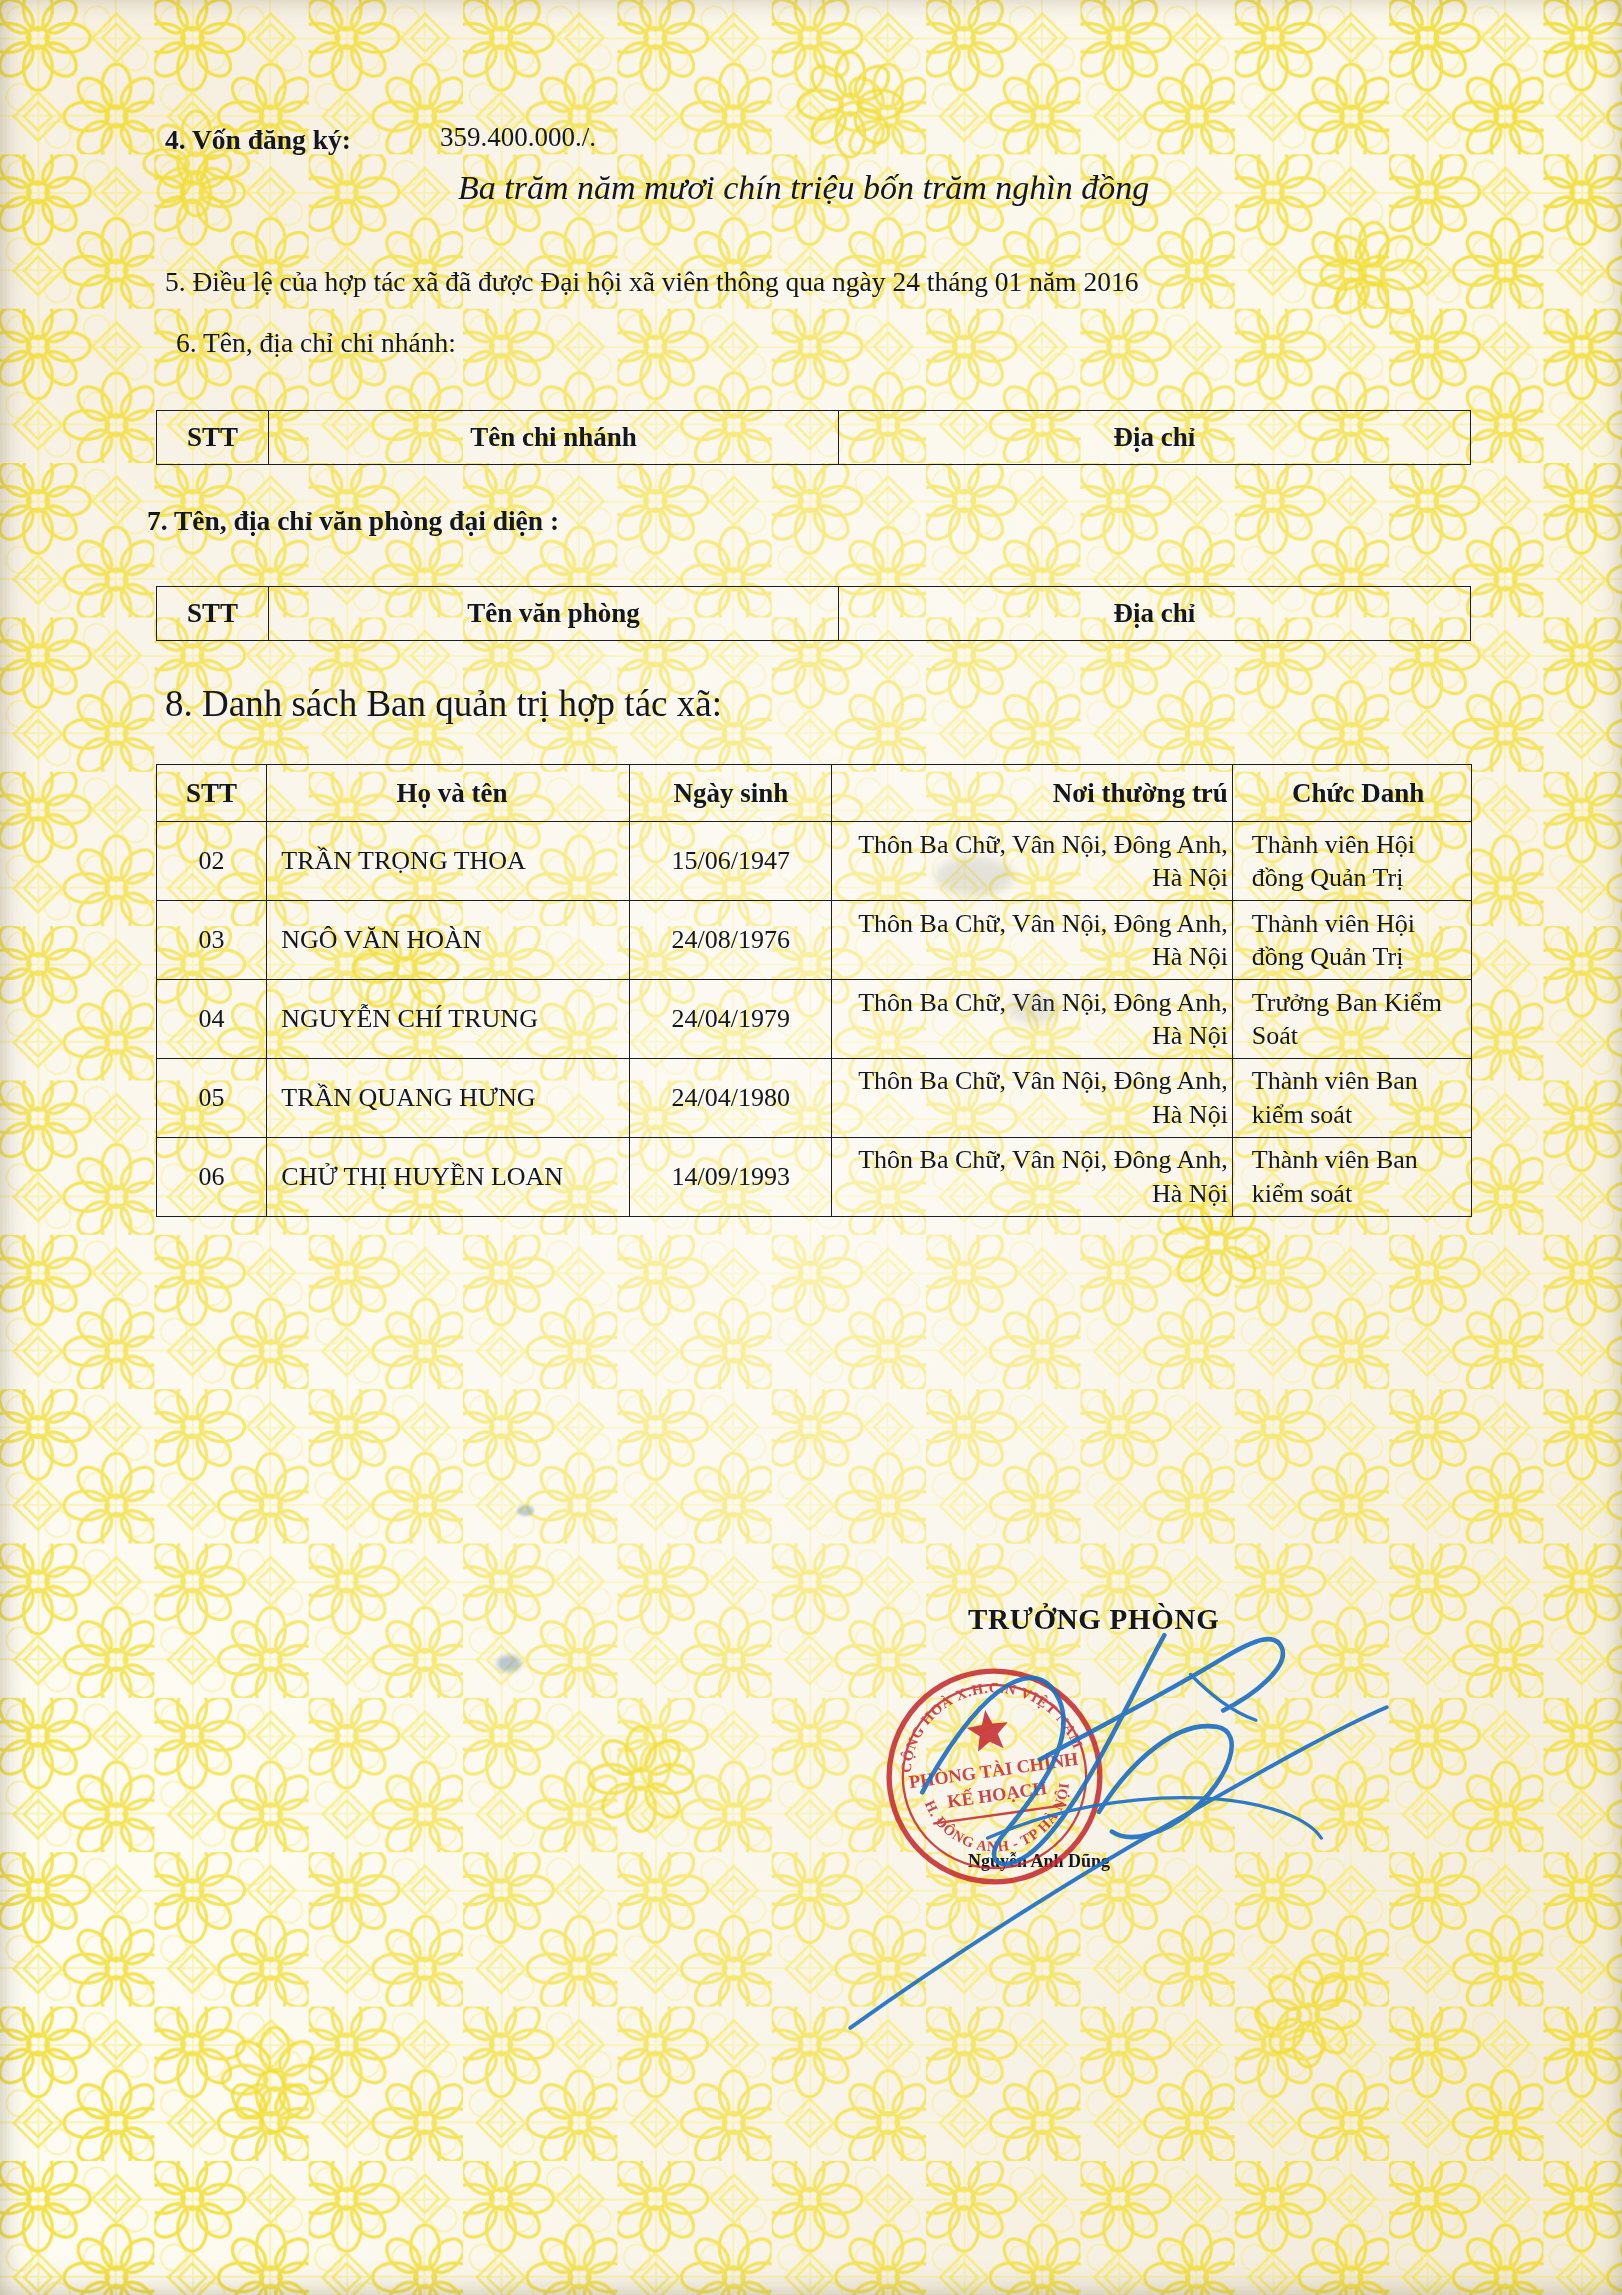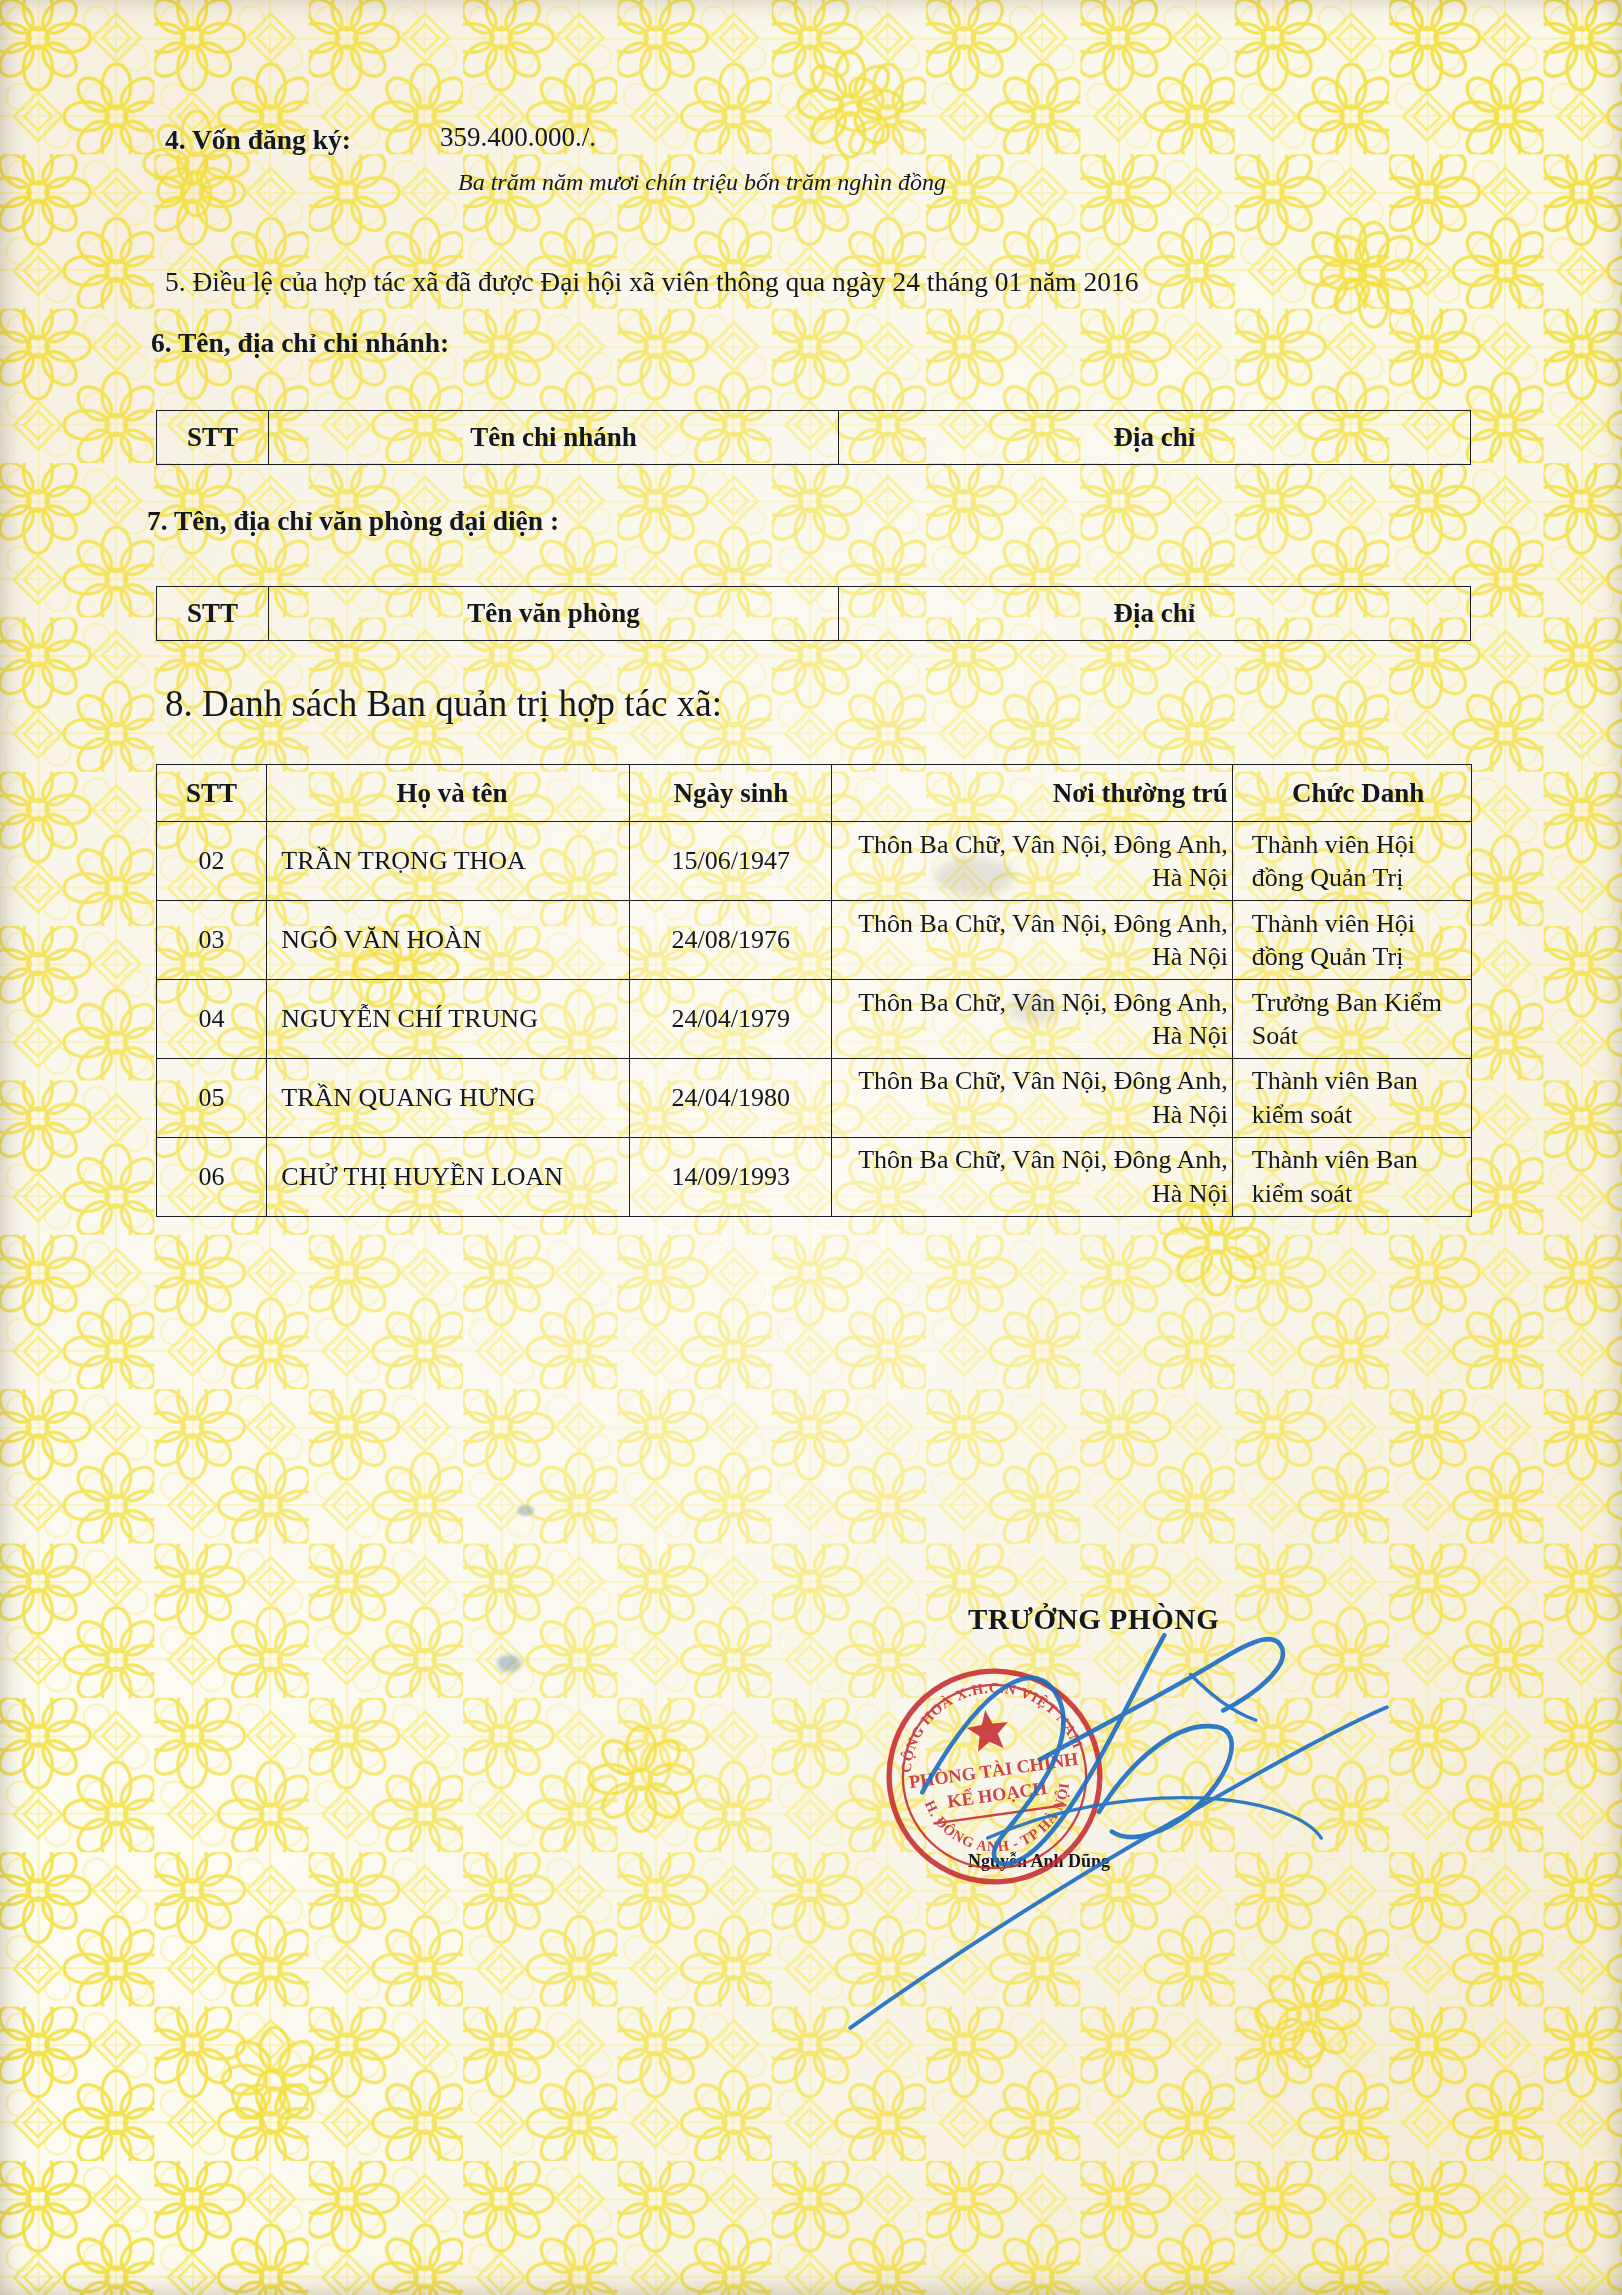--- a/index.html
+++ b/index.html
@@ -70,34 +70,34 @@
     font-size: 27.5px;
     font-weight: bold;
     line-height: 1.45;
   }
   #val-vondangky {
     left: 440px; top: 122px;
     font-size: 27px;
   }
   #val-vondangky-words {
     left: 458px; top: 169px;
-    font-size: 24px;
+    font-size: 34px;
     font-style: italic;
   }
   #para-dieule {
     left: 165px; top: 229px;
     width: 1282px;
     font-size: 27.5px;
     line-height: 1.5;
     margin-top: 32px;
   }
   #cap-chinhanh {
-    left: 151px; top: 327px;
+    left: 176px; top: 327px;
     font-size: 27.5px;
-    font-weight: bold;
+    font-weight: normal;
   }
   #cap-vanphong {
     left: 147px; top: 505px;
     font-size: 27.5px;
     font-weight: bold;
   }
   #cap-banquantri {
     left: 165px; top: 682px;
     font-size: 37px;
     font-weight: normal;

